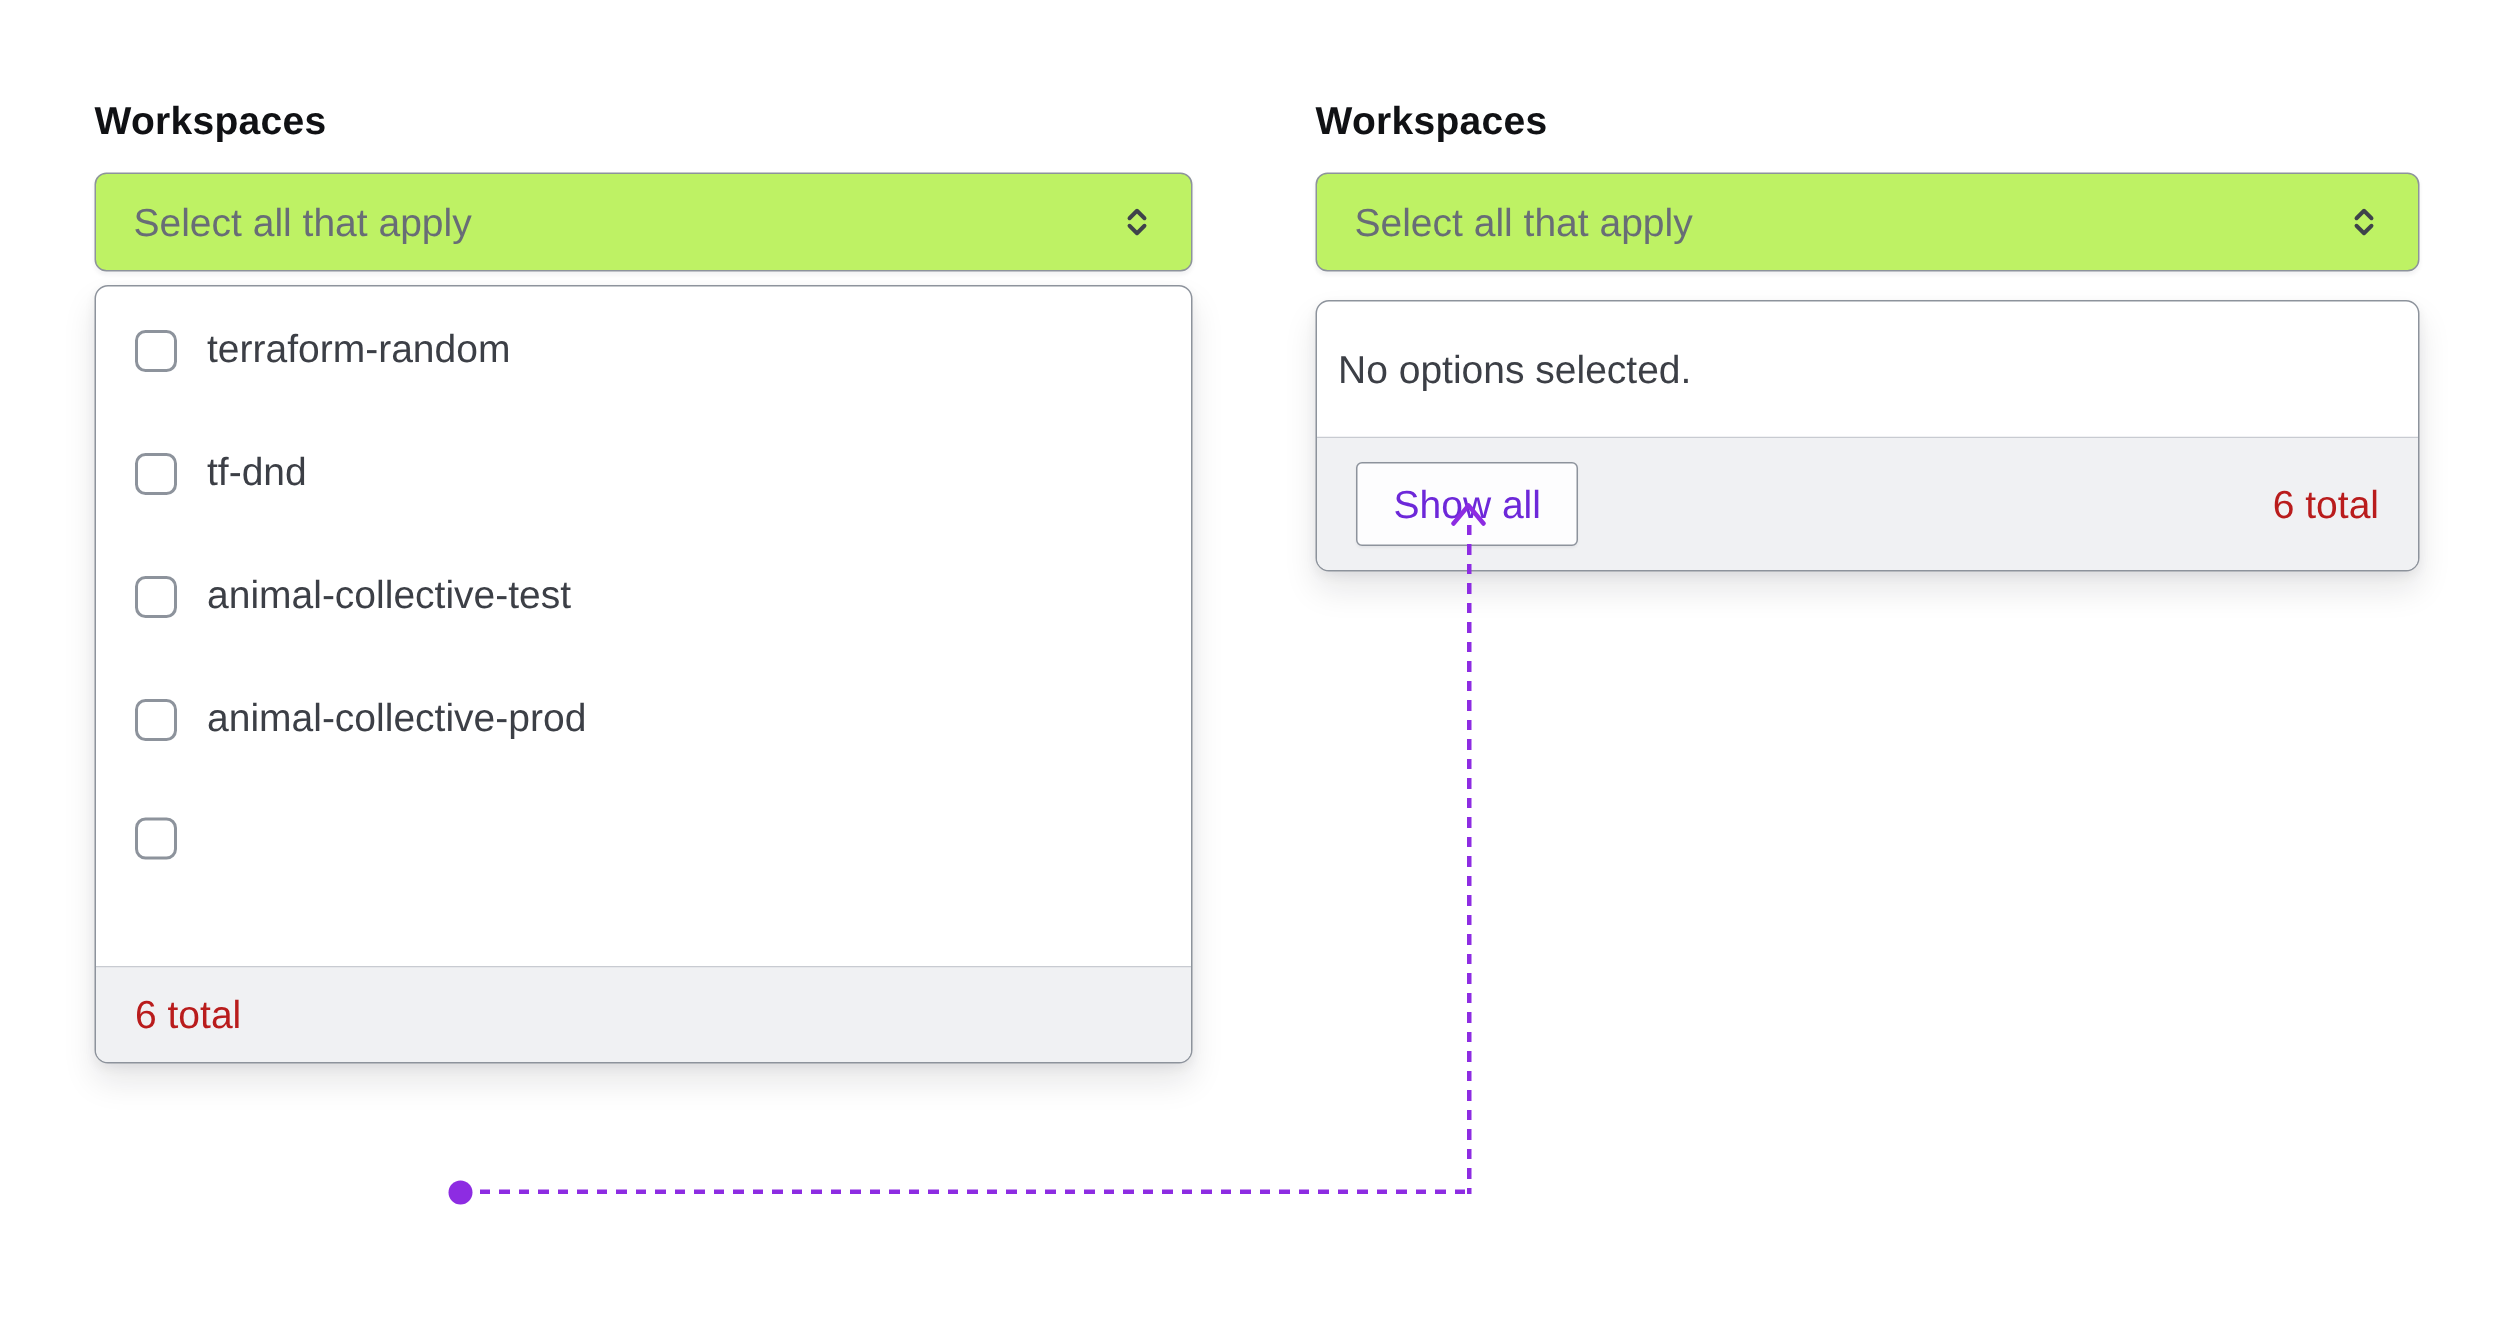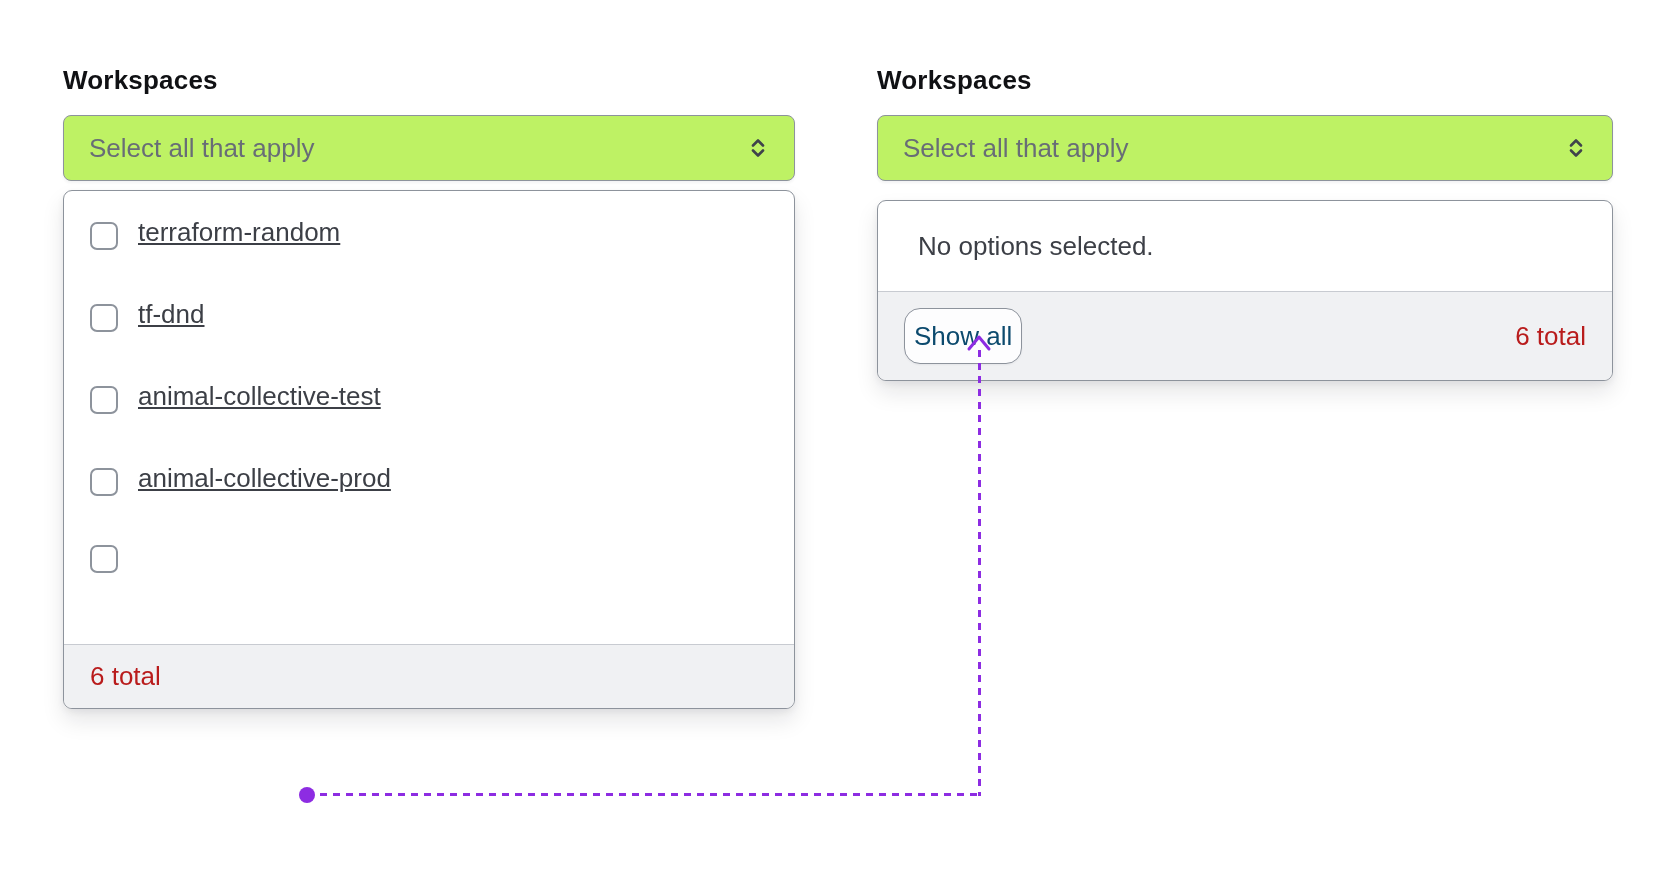--- a/index.html
+++ b/index.html
@@ -42,56 +42,55 @@
     border: 1.5px solid #8d939c;
     border-radius: 9px;
     box-shadow: 0 12px 22px rgba(18,20,28,0.10), 0 3px 7px rgba(18,20,28,0.06);
     overflow: hidden;
   }
   .panel-left  { margin-top: 9px; }
   .panel-right { margin-top: 19px; }
 
   ul.options { list-style: none; margin: 0; padding: 0 0 48px 0; }
   li.option {
-    display: flex; align-items: flex-end; gap: 20px;
+    display: flex; align-items: center; gap: 20px;
     padding: 23px 26px;
     font-size: 26px; line-height: 36px; color: #3c3f46;
     cursor: pointer;
-    text-decoration: underline;
   }
   .cb {
     width: 28px; height: 28px; flex: none; margin-top: 3px;
     background: #ffffff;
     border: 2px solid #8d939c;
     border-radius: 7px;
     display: inline-block;
   }
   .option-label span { display: block; }
 
   .panel-footer {
     background: #f0f1f3;
     border-top: 1.5px solid #c8cbd1;
     padding: 16px 26px;
     display: flex; align-items: center; justify-content: space-between;
     border-radius: 0 0 7px 7px;
   }
   .btn {
     font-family: inherit;
-    font-size: 26px; line-height: 34px; color: #0c4a6e;
+    font-size: 26px; line-height: 34px; color: #6d28d9;
     background: #fdfdfe;
     border: 1.5px solid #8d939c;
-    border-radius: 16px;
-    padding: 10px 9px;
+    border-radius: 4px;
+    padding: 10px 24px;
     box-shadow: 0 1px 2px rgba(20,22,30,0.05);
     cursor: pointer;
   }
   .total { font-size: 26px; color: #b91c1c; }
 
   .empty-message {
-    padding: 27px 40px;
+    padding: 27px 14px;
     font-size: 26px; line-height: 36px; color: #3c3f46;
     height: 90px;
   }
 
   
   .anno { position: absolute; z-index: 20; }
   .anno-dot {
     left: 299px; top: 787px; width: 16px; height: 16px;
     border-radius: 50%; background: #8d2ce2;
   }

